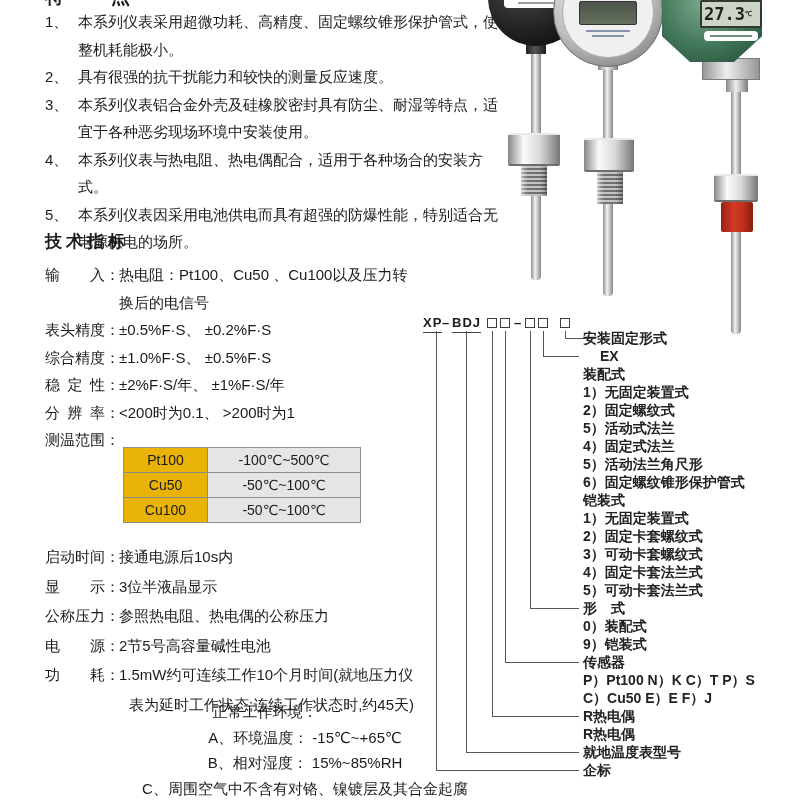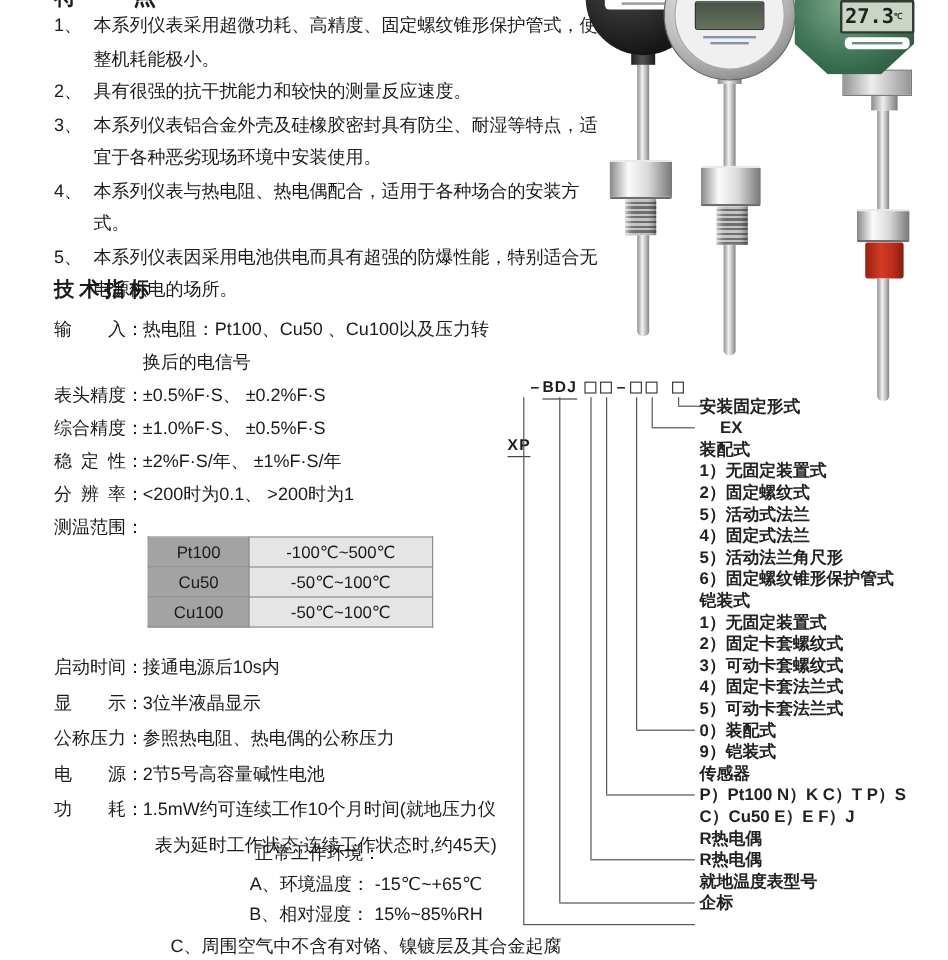--- a/index.html
+++ b/index.html
@@ -28,21 +28,21 @@
   .specs2 { left:45px; top:542px; width:400px; line-height:29.5px; }
   .spec-row { display:flex; white-space:nowrap;align-items:flex-end; }
   .spec-row .lbl { flex:none; width:60px; text-align-last:justify; -moz-text-align-last:justify; }
   .spec-row .colon { flex:none; width:14px; }
   .spec-row.cont { padding-left:74px; }
   .spec-row.cont2 { padding-left:84px; }
 
   
   .range-table { position:absolute; left:123px; top:447px; border-collapse:collapse; font-size:14px; }
   .range-table td { border:1px solid #8c8c8c; text-align:center; height:25px; }
-  .range-table td.name { width:84px; background:#a3a3a3; }
+  .range-table td.name { width:84px; background:#eab308; }
   .range-table td.range { width:153px; background:#e5e5e5; }
 
   
   .env { position:absolute; left:45px; top:699px; width:440px; font-size:15px; line-height:25.5px;text-align:center; }
   .env .env-item { padding-left:80px; }
 
   
   .diagram { position:absolute; left:415px; top:315px; width:375px; height:480px; font-size:14px; }
   .code-line { position:absolute; left:0; top:0; height:18px; width:100%; }
   .code-line .code-el { position:absolute; top:0; font-size:13px; font-weight:bold; letter-spacing:1px; padding-bottom:2px; border-bottom:1px solid #444; }
@@ -220,21 +220,21 @@
         <div class="env-item">A、环境温度： -15℃~+65℃</div>
 
         <div class="env-item">B、相对湿度： 15%~85%RH</div>
 
         <div class="env-item">C、周围空气中不含有对铬、镍镀层及其合金起腐</div>
       </div>
   </div>
 
   <div class="diagram">
     <div class="code-line">
-      <span class="code-el" style="left:8px;margin-top:48px;">XP</span>
+      <span class="code-el" style="left:8px;">XP</span>
       <span class="code-dash" style="left:27px;">–</span>
       <span class="code-el" style="left:37px;">BDJ</span>
       <span class="mbox" style="left:72px;"></span>
       <span class="mbox" style="left:85px;"></span>
       <span class="code-dash" style="left:99px;">–</span>
       <span class="mbox" style="left:110px;"></span>
       <span class="mbox" style="left:123px;"></span>
       <span class="mbox" style="left:145px;"></span>
     </div>
 
@@ -278,20 +278,21 @@
         <div class="dlabel">1）无固定装置式</div>
 
         <div class="dlabel">2）固定卡套螺纹式</div>
 
         <div class="dlabel">3）可动卡套螺纹式</div>
 
         <div class="dlabel">4）固定卡套法兰式</div>
 
         <div class="dlabel">5）可动卡套法兰式</div>
 
+        <div class="dlabel">形　式</div>
 
         <div class="dlabel">0）装配式</div>
 
         <div class="dlabel">9）铠装式</div>
 
         <div class="dlabel">传感器</div>
 
         <div class="dlabel">P）Pt100 N）K C）T P）S</div>
 
         <div class="dlabel">C）Cu50 E）E F）J</div>

